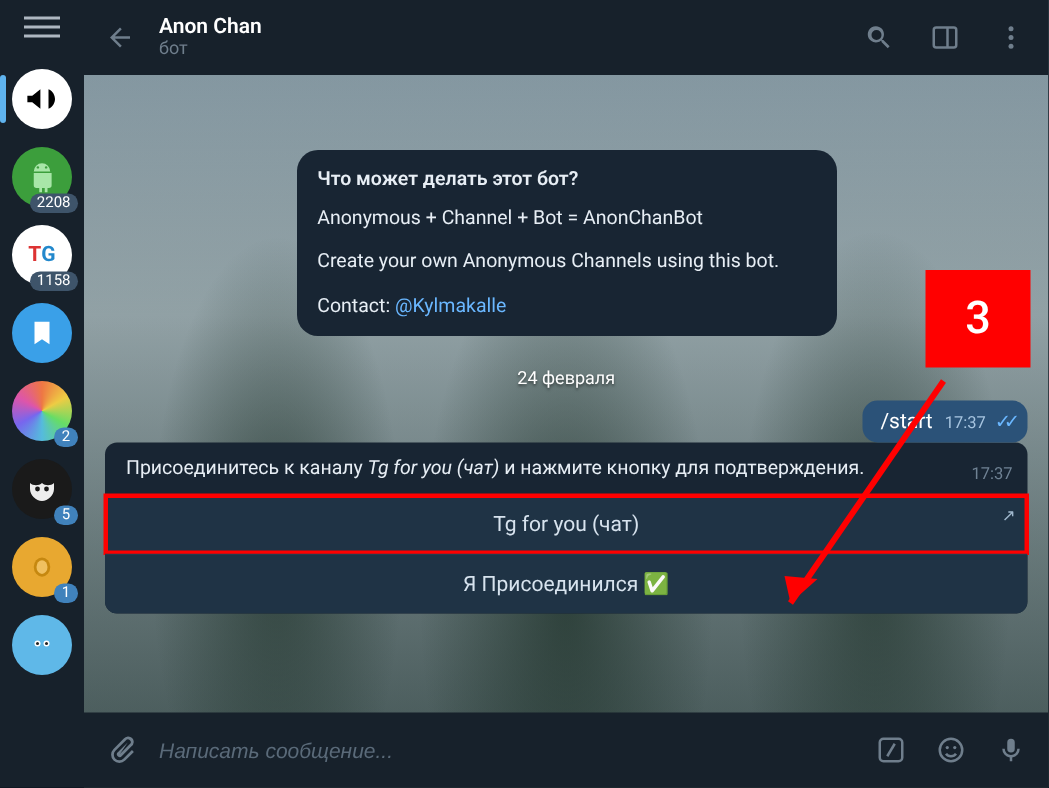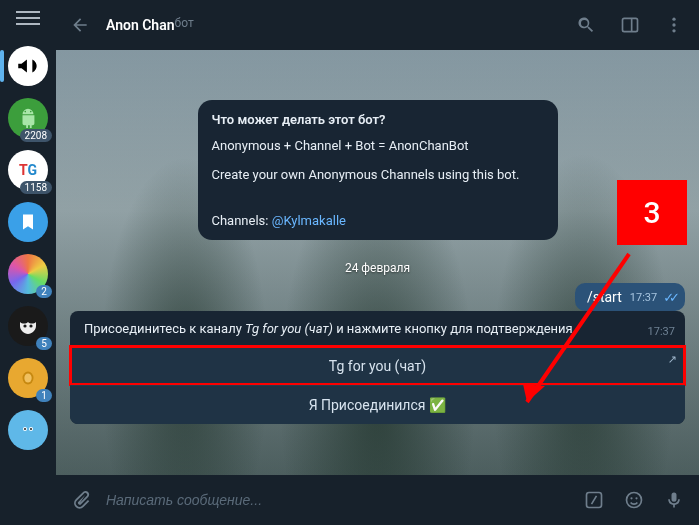--- a/index.html
+++ b/index.html
@@ -18,21 +18,21 @@
   .main { flex: 1; display: flex; flex-direction: column; position: relative; background: linear-gradient(180deg,#6d8491 0%, #9fb0b6 40%, #526668 100%); }
   .main::before { content:""; position:absolute; inset:0; background:
     radial-gradient(ellipse 120px 300px at 20% 70%, rgba(20,40,30,.6), transparent 70%),
     radial-gradient(ellipse 140px 340px at 50% 75%, rgba(20,40,30,.65), transparent 70%),
     radial-gradient(ellipse 130px 320px at 82% 72%, rgba(20,40,30,.6), transparent 70%),
     linear-gradient(180deg, rgba(200,210,215,.2), rgba(40,55,50,.4));
     pointer-events:none;
   }
   .header { height: 50px; background: #17212b; display: flex; align-items: center; padding: 0 8px; gap: 10px; position: relative; z-index: 2; }
   .back-arrow { width: 32px; height: 32px; display: flex; align-items: center; justify-content: center; color: #6f7e8c; cursor: pointer; font-size: 22px; }
-  .title-block { flex: 1; display: flex; line-height: 1.15; }
+  .title-block { flex: 1; display: flex; flex-direction: column; line-height: 1.15; }
   .title-block .name { color: #fff; font-size: 14px; font-weight: 600; }
   .title-block .status { color: #6f7e8c; font-size: 12px; }
   .hdr-icon { width: 34px; height: 34px; display: flex; align-items: center; justify-content: center; color: #6f7e8c; cursor: pointer; font-size: 18px; }
   
   .messages { flex: 1; position: relative; z-index: 1; padding: 10px 14px; overflow: hidden; }
   .bubble { background: #182533; color: #e7eef5; border-radius: 14px; padding: 10px 14px; font-size: 13px; line-height: 1.5; max-width: 360px; margin-bottom: 8px; position: relative; }
   .bubble .heading { font-weight: 600; margin-bottom: 6px; }
   .bubble .link { color: #6ab7ff; }
   .date-pill { color: #fff; font-size: 12px; text-align: center; margin: 21px auto 8px; text-shadow: 0 1px 2px rgba(0,0,0,.5); }
   .row-right { display: flex; justify-content: flex-end; }
@@ -164,23 +164,23 @@
             <circle fill="currentColor" cx="12" cy="12" r="2"></circle>
             <circle fill="currentColor" cx="12" cy="19" r="2"></circle>
           </svg>
       </div>
     </div>
 
     <div class="messages">
       <div class="bubble intro-block">
         <div class="heading">Что может делать этот бот?</div>
         <div style="margin-bottom:10px">Anonymous + Channel + Bot = AnonChanBot</div>
-        <div style="margin-bottom:26px">Create your own Anonymous Channels using this bot.</div>
+        <div style="margin-bottom:10px">Create your own Anonymous Channels using this bot.</div>
         <div>
-          <span>Channels: </span><span class="link">@Kylmakalle</span>
+          <span>Contact: </span><span class="link">@Kylmakalle</span>
         </div>
       </div>
 
       <div class="date-pill">24 февраля</div>
 
       <div class="row-right">
         <div class="out-bubble">
           <span>/start</span>
           <span class="time">17:37</span>
           <span class="checks">✓✓</span>

